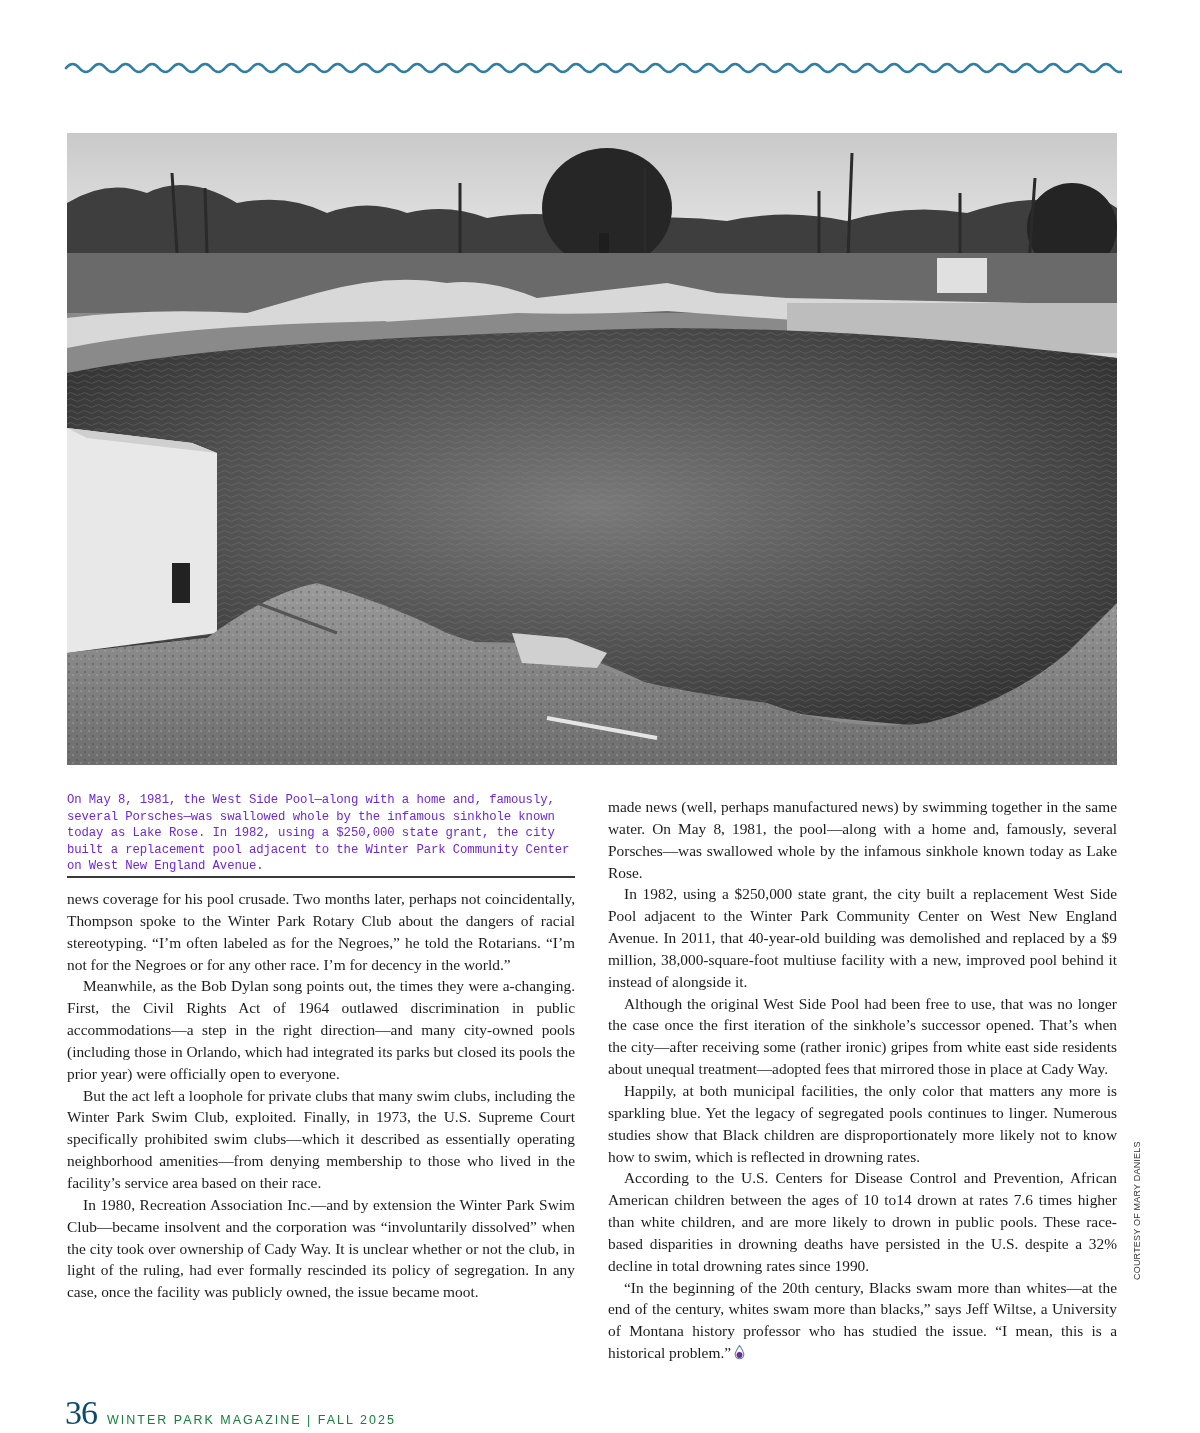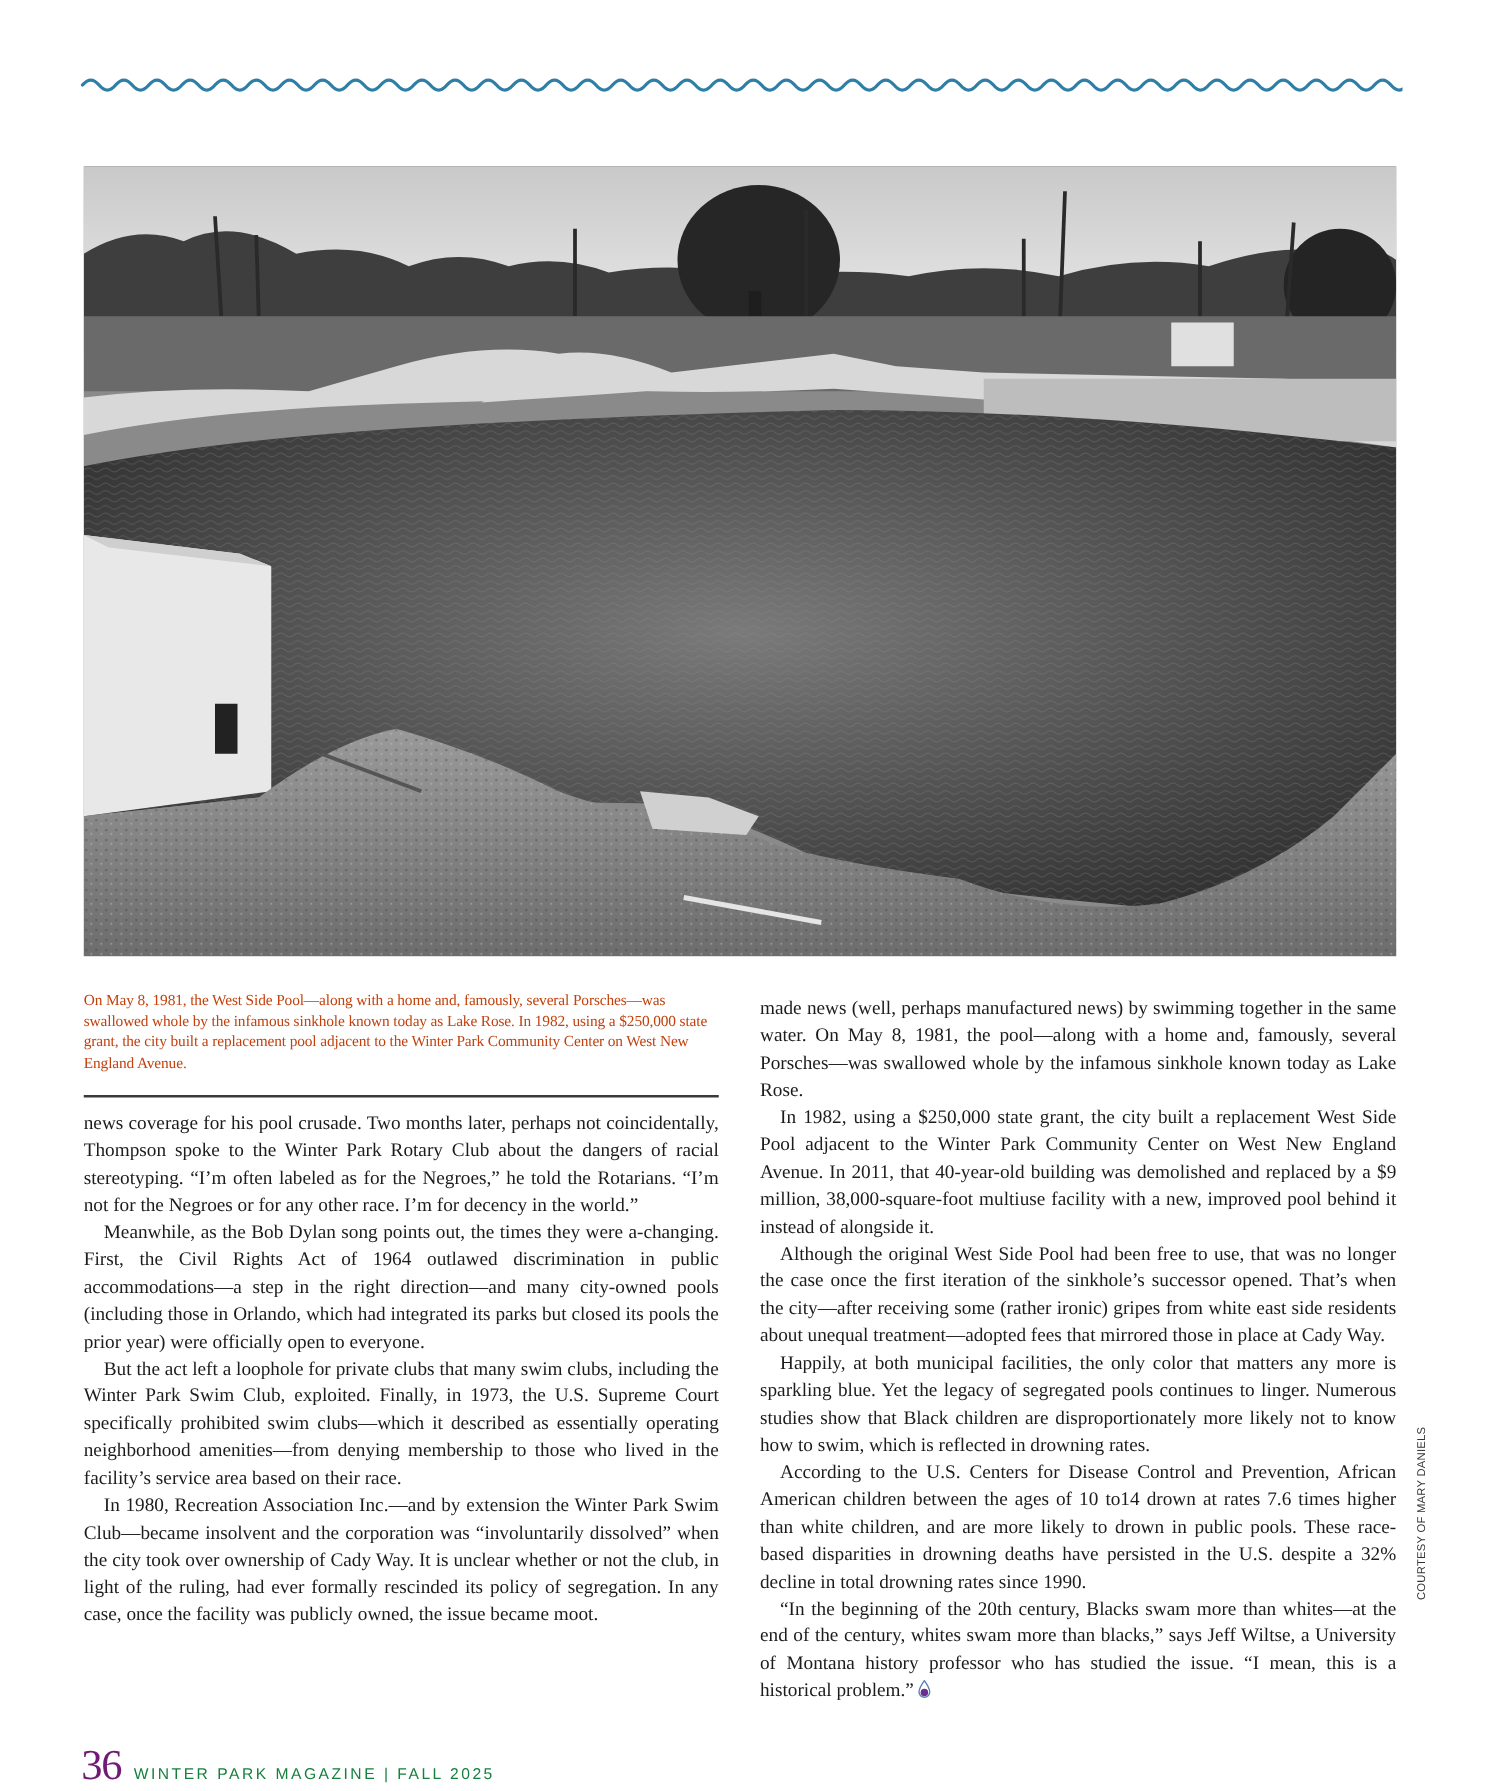--- a/index.html
+++ b/index.html
@@ -1,32 +1,32 @@
 <!DOCTYPE html>
 <html><head>
 <meta charset="utf-8">
 <style>
   html, body { margin: 0; padding: 0; background: #ffffff; }
   body { width: 1200px; height: 1433px; position: relative; overflow: hidden; font-family: "Liberation Serif", serif; color: #1c1c1c; }
   .wave { position: absolute; left: 64px; top: 58px; width: 1058px; height: 20px; }
   .photo { position: absolute; left: 67px; top: 133px; width: 1050px; height: 632px; overflow: hidden; background: #8a8a8a; }
   .photo svg { display: block; width: 100%; height: 100%; }
-  .caption { position: absolute; left: 67px; top: 792px; width: 508px; font-family: Liberation Serif, serif; font-size: 12.3px; line-height: 16.5px; color: #c2410c; letter-spacing: -0.1px; }
+  .caption { position: absolute; left: 67px; top: 792px; width: 508px; font-family: Liberation Mono, monospace; font-size: 12.3px; line-height: 16.5px; color: #6d28d9; letter-spacing: -0.1px; }
   .caption p { margin: 0; }
   .caption-rule { position: absolute; left: 67px; top: 876px; width: 508px; height: 2px; background: #3a3a3a; }
   .col { position: absolute; font-size: 15.4px; line-height: 21.85px; text-align: justify; }
   .col p { margin: 0; text-indent: 16px; hyphens: manual; }
   .col p.cont { text-indent: 0; }
   .col-left { left: 67px; top: 888px; width: 508px; }
   .col-right { left: 608px; top: 796px; width: 509px; }
   .end-mark { display: inline-block; width: 11px; height: 15px; vertical-align: -2px; margin-left: 3px; }
   .credit-wrap { position: absolute; left: 1130px; top: 1080px; width: 16px; height: 200px; }
   .credit-wrap span { position: absolute; left: 0; bottom: 0; transform: rotate(-90deg); transform-origin: left bottom; translate: 12px 0; font-family: "Liberation Sans", sans-serif; font-size: 9px; color: #333; white-space: nowrap; letter-spacing: 0.2px; }
   .folio { position: absolute; left: 65px; top: 1396px; display: flex; align-items: baseline; }
-  .folio .pnum { font-family: "Liberation Serif", serif; font-size: 34px; color: #701a75; letter-spacing: -1px; margin-right: 10px; line-height: 1; }
+  .folio .pnum { font-family: "Liberation Serif", serif; font-size: 34px; color: #0c4a6e; letter-spacing: -1px; margin-right: 10px; line-height: 1; }
   .folio .mag { font-family: "Liberation Sans", sans-serif; font-size: 12.5px; letter-spacing: 2px; color: #15803d; }
 </style>
 </head>
 <body>
 
 <svg class="wave" viewBox="0 0 1058 20" preserveAspectRatio="none">
   <path id="wave-path" fill="none" stroke-width="2.6" stroke-linecap="round" d="M 2 10 q 6.625 -8 13.25 0 q 6.625 8 13.25 0 q 6.625 -8 13.25 0 q 6.625 8 13.25 0 q 6.625 -8 13.25 0 q 6.625 8 13.25 0 q 6.625 -8 13.25 0 q 6.625 8 13.25 0 q 6.625 -8 13.25 0 q 6.625 8 13.25 0 q 6.625 -8 13.25 0 q 6.625 8 13.25 0 q 6.625 -8 13.25 0 q 6.625 8 13.25 0 q 6.625 -8 13.25 0 q 6.625 8 13.25 0 q 6.625 -8 13.25 0 q 6.625 8 13.25 0 q 6.625 -8 13.25 0 q 6.625 8 13.25 0 q 6.625 -8 13.25 0 q 6.625 8 13.25 0 q 6.625 -8 13.25 0 q 6.625 8 13.25 0 q 6.625 -8 13.25 0 q 6.625 8 13.25 0 q 6.625 -8 13.25 0 q 6.625 8 13.25 0 q 6.625 -8 13.25 0 q 6.625 8 13.25 0 q 6.625 -8 13.25 0 q 6.625 8 13.25 0 q 6.625 -8 13.25 0 q 6.625 8 13.25 0 q 6.625 -8 13.25 0 q 6.625 8 13.25 0 q 6.625 -8 13.25 0 q 6.625 8 13.25 0 q 6.625 -8 13.25 0 q 6.625 8 13.25 0 q 6.625 -8 13.25 0 q 6.625 8 13.25 0 q 6.625 -8 13.25 0 q 6.625 8 13.25 0 q 6.625 -8 13.25 0 q 6.625 8 13.25 0 q 6.625 -8 13.25 0 q 6.625 8 13.25 0 q 6.625 -8 13.25 0 q 6.625 8 13.25 0 q 6.625 -8 13.25 0 q 6.625 8 13.25 0 q 6.625 -8 13.25 0 q 6.625 8 13.25 0 q 6.625 -8 13.25 0 q 6.625 8 13.25 0 q 6.625 -8 13.25 0 q 6.625 8 13.25 0 q 6.625 -8 13.25 0 q 6.625 8 13.25 0 q 6.625 -8 13.25 0 q 6.625 8 13.25 0 q 6.625 -8 13.25 0 q 6.625 8 13.25 0 q 6.625 -8 13.25 0 q 6.625 8 13.25 0 q 6.625 -8 13.25 0 q 6.625 8 13.25 0 q 6.625 -8 13.25 0 q 6.625 8 13.25 0 q 6.625 -8 13.25 0 q 6.625 8 13.25 0 q 6.625 -8 13.25 0 q 6.625 8 13.25 0 q 6.625 -8 13.25 0 q 6.625 8 13.25 0 q 6.625 -8 13.25 0 q 6.625 8 13.25 0 q 6.625 -8 13.25 0 q 6.625 8 13.25 0" stroke="#2e7ea6"></path>
 </svg>
 
 <div class="photo">

